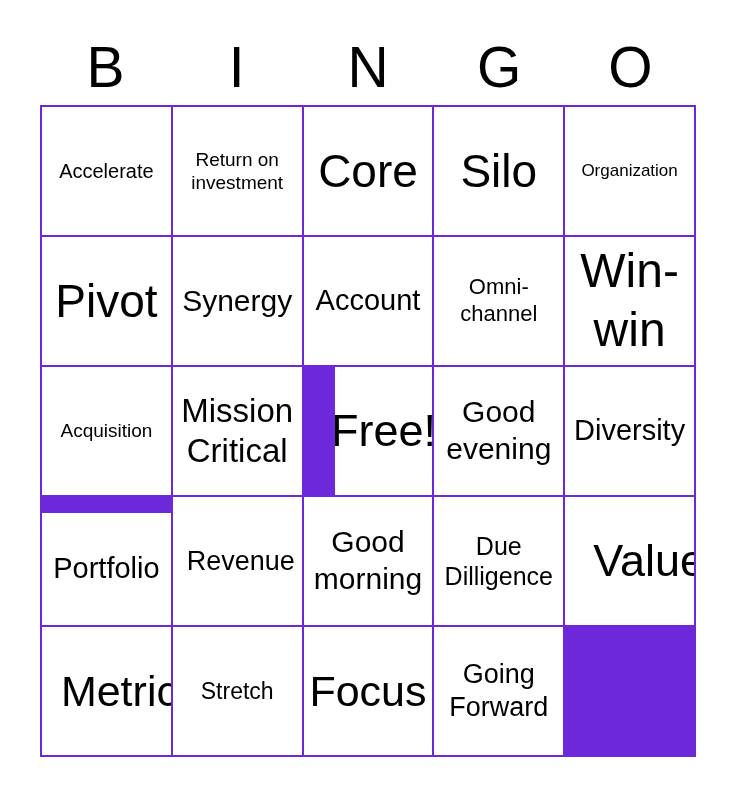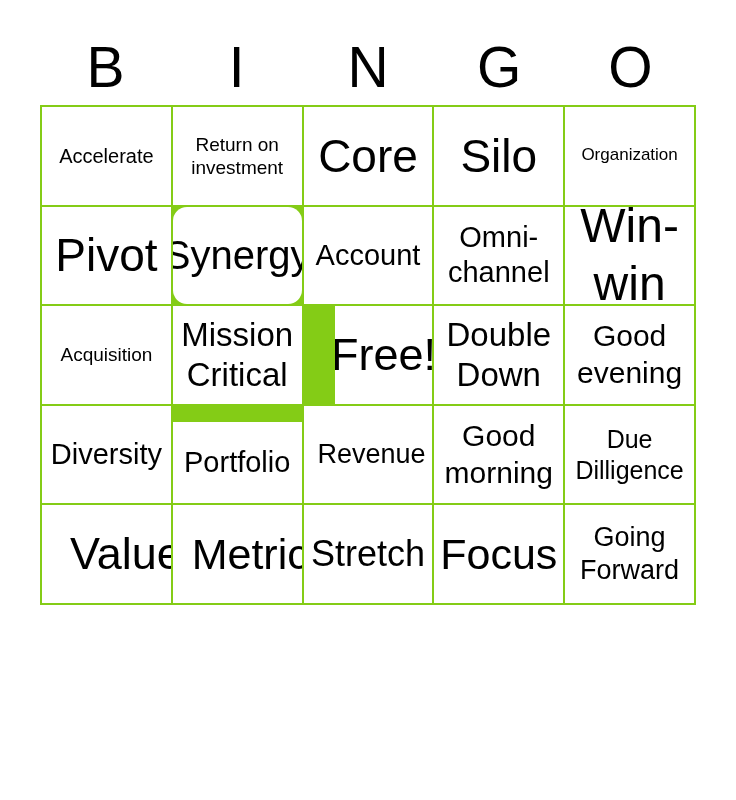--- a/index.html
+++ b/index.html
@@ -27,24 +27,24 @@
     padding-bottom: 9px;
   }
   .title-letter {
     font-size: 57px;
     line-height: 1;
     font-weight: 400;
     color: #000000;
   }
   .bingo-grid {
     width: 656px;
-    height: 500px;
+    height: 652px;
     margin: 0 auto;
     box-sizing: border-box;
-    background: #84cc16;
+    background: #6d28d9;
     display: grid;
     grid-template-columns: repeat(5, 1fr);
     grid-template-rows: repeat(5, 1fr);
     gap: 2px;
     padding: 2px;
   }
   .cell {
     background: #ffffff;
     display: flex;
     align-items: center;
@@ -70,41 +70,39 @@
       <span class="title-letter">O</span>
     </div>
   <div class="bingo-grid" id="bingo-grid">
       <div class="cell" style="font-size: 20px;">Accelerate</div>
       <div class="cell" style="font-size: 19px;">Return on
 investment</div>
       <div class="cell" style="font-size: 46px;">Core</div>
       <div class="cell" style="font-size: 46px;">Silo</div>
       <div class="cell" style="font-size: 17px;">Organization</div>
       <div class="cell" style="font-size: 46px;">Pivot</div>
-      <div class="cell" style="font-size: 40px; border-radius: 14px;">Synergy</div>
+      <div class="cell" style="font-size: 30px;">Synergy</div>
       <div class="cell" style="font-size: 29px;">Account</div>
-      <div class="cell" style="font-size: 29px;">Omni-
+      <div class="cell" style="font-size: 22px;">Omni-
 channel</div>
       <div class="cell" style="font-size: 48px;">Win-
 win</div>
       <div class="cell" style="font-size: 19px;">Acquisition</div>
       <div class="cell" style="font-size: 33px;">Mission
 Critical</div>
       <div class="cell" style="font-size: 45px; margin-left: 31px;">Free!</div>
-      <div class="cell" style="font-size: 33px;">Double
-Down</div>
       <div class="cell" style="font-size: 30px;">Good
 evening</div>
       <div class="cell" style="font-size: 29px;">Diversity</div>
       <div class="cell" style="font-size: 29px; margin-top: 16px;">Portfolio</div>
       <div class="cell" style="font-size: 27px; padding-left: 9px;">Revenue</div>
       <div class="cell" style="font-size: 30px;">Good
 morning</div>
       <div class="cell" style="font-size: 25px;">Due
 Dilligence</div>
       <div class="cell" style="font-size: 45px; padding-left: 41px;">Value</div>
       <div class="cell" style="font-size: 43px; padding-left: 28px;">Metric</div>
-      <div class="cell" style="font-size: 36px;">Stretch</div>
+      <div class="cell" style="font-size: 23px;">Stretch</div>
       <div class="cell" style="font-size: 43px;">Focus</div>
       <div class="cell" style="font-size: 27px;">Going
 Forward</div>
     </div>
 </div>
 
 </body></html>

